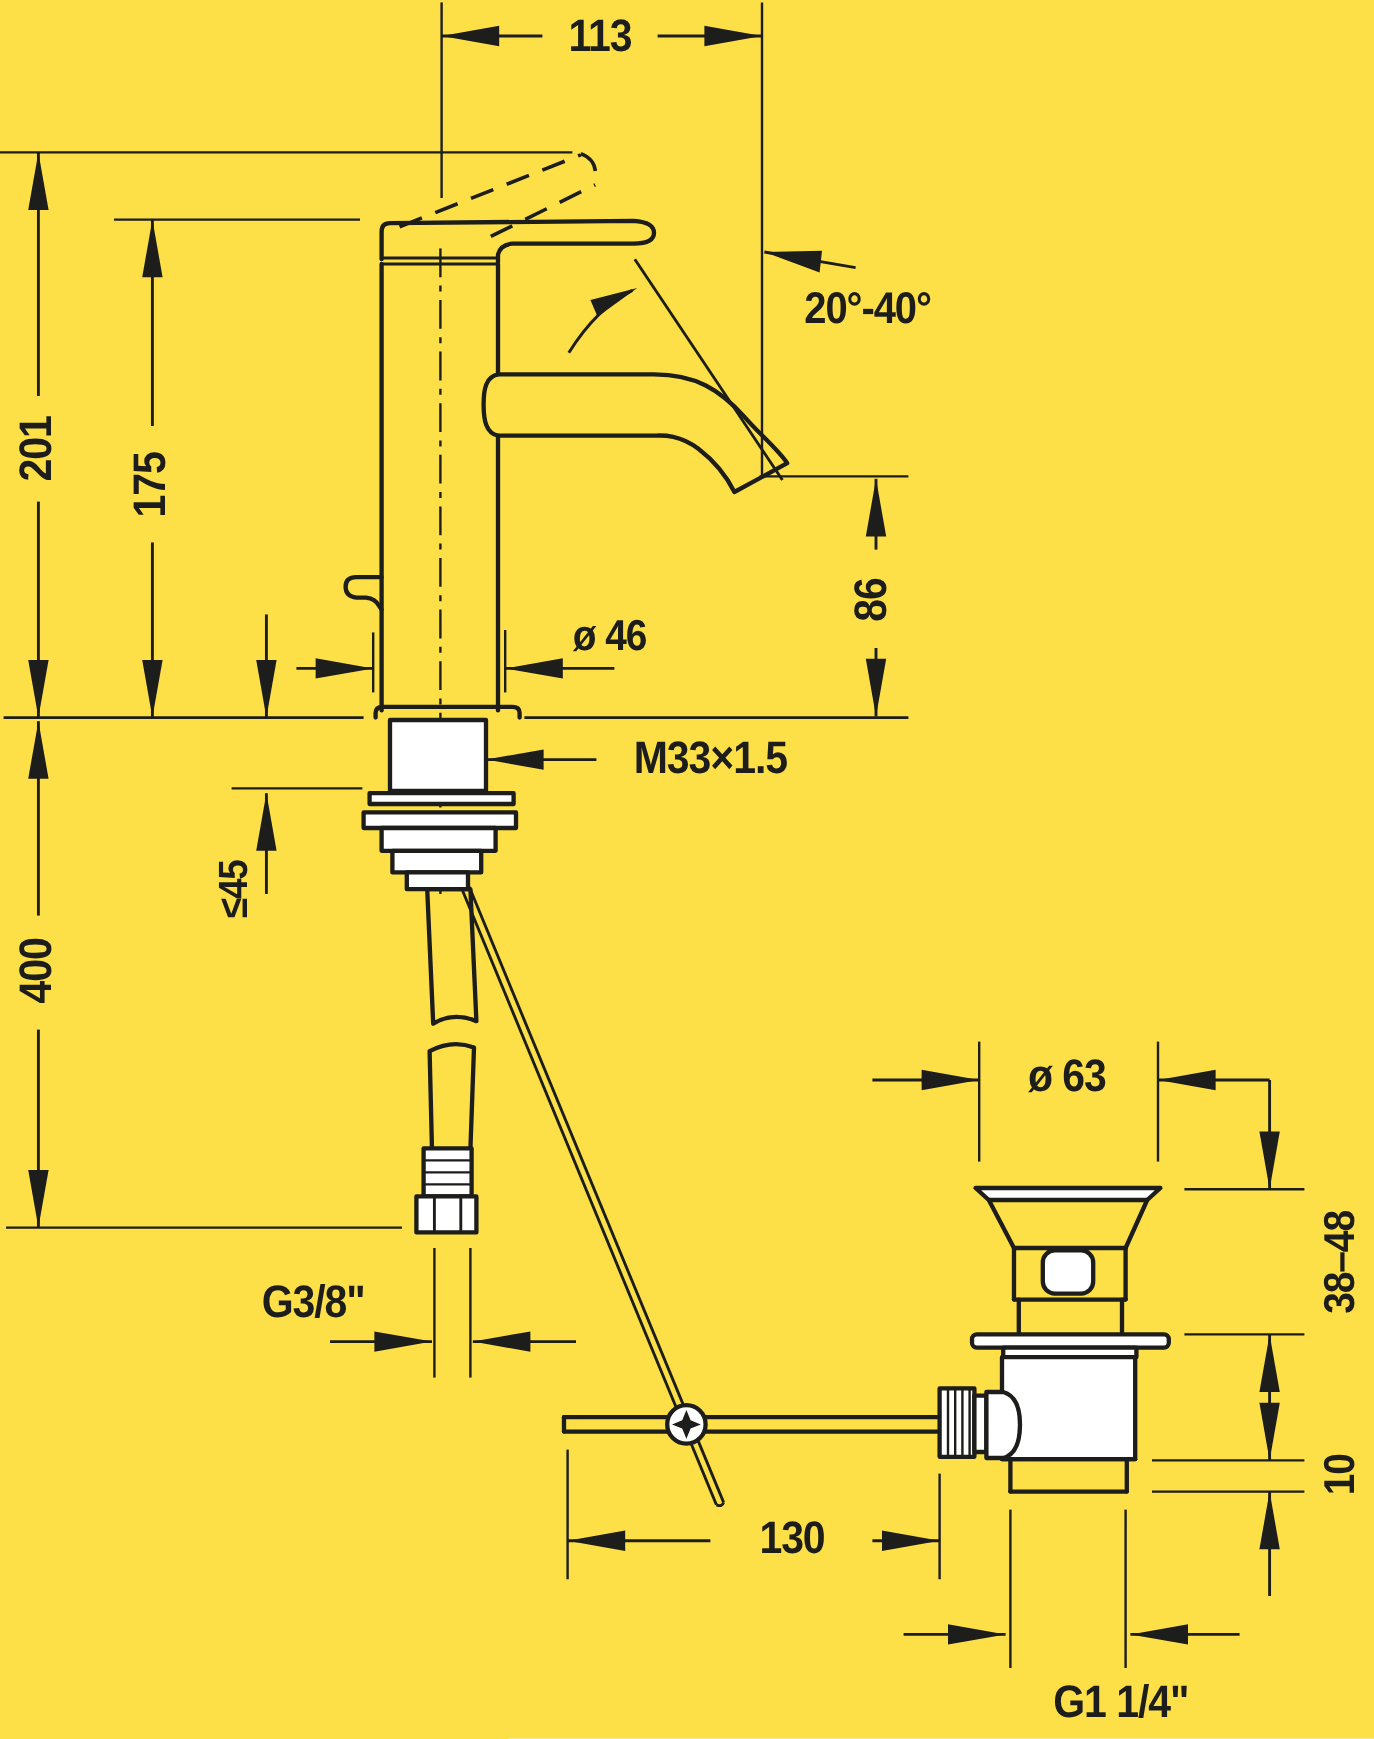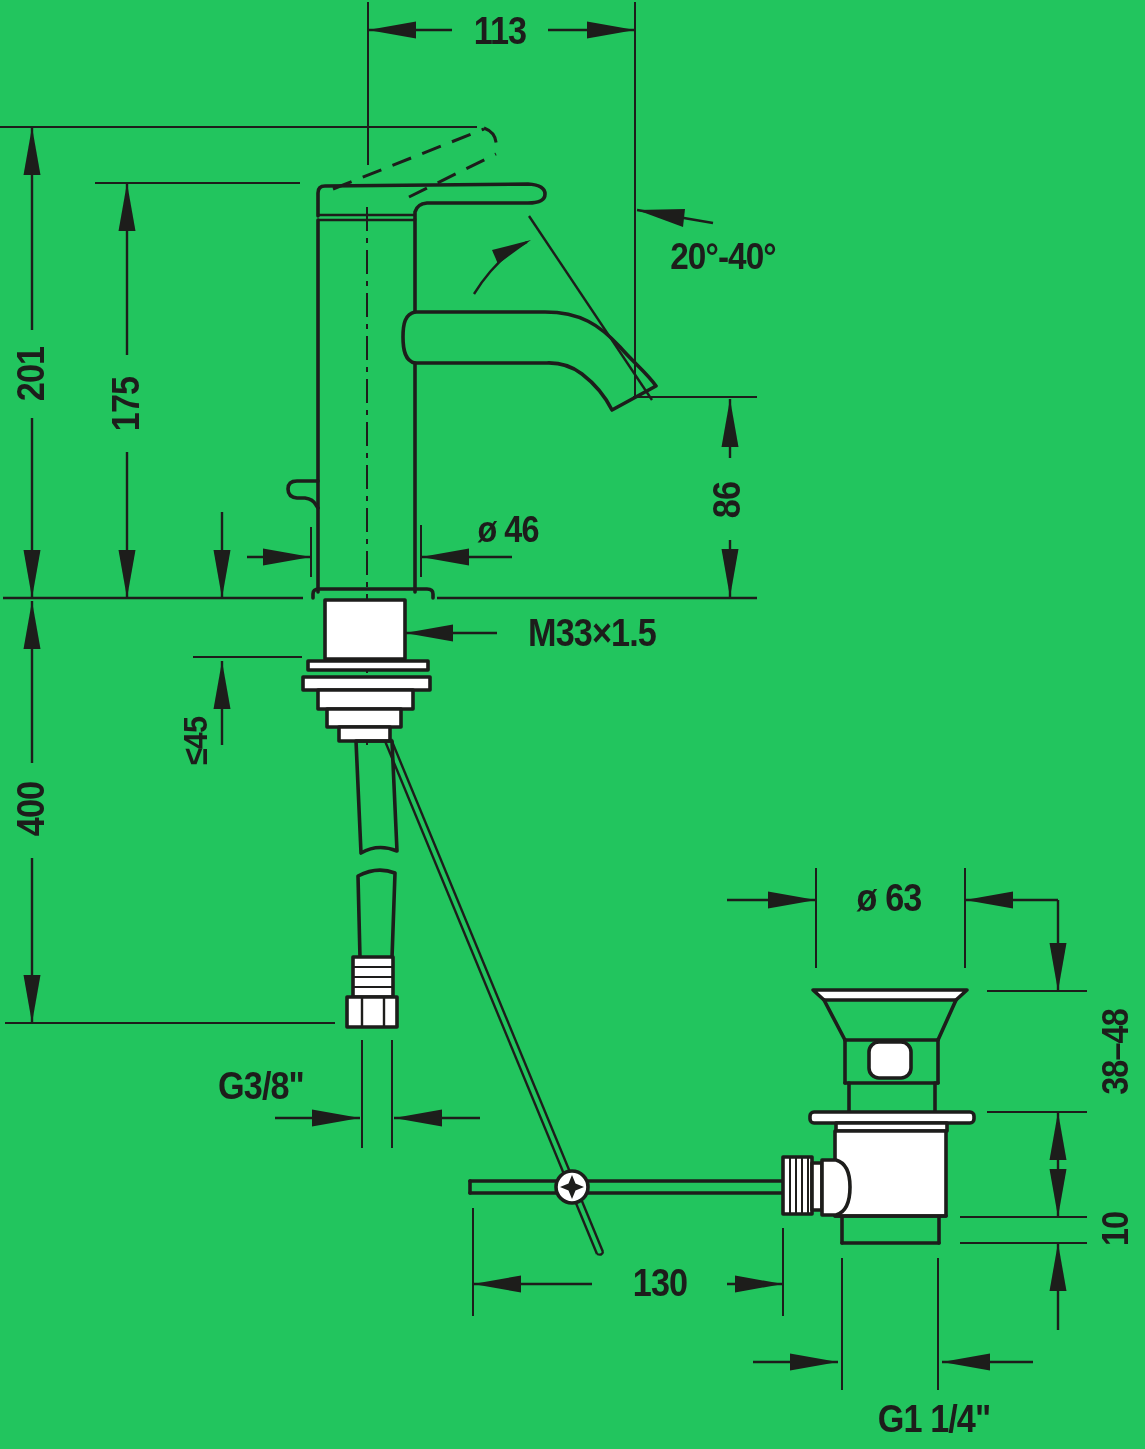--- a/index.html
+++ b/index.html
@@ -1,16 +1,16 @@
 <!DOCTYPE html>
 <html><head>
 <meta charset="utf-8">
 <style>
   html,body{margin:0;padding:0;background:#ffffff;}
-  .stage{position:relative;width:1145px;height:1449px;background:#22c55e;overflow:hidden;
+  .stage{position:relative;width:1145px;height:1449px;background:#fde047;overflow:hidden;
          font-family:"Liberation Sans",sans-serif;}
   .stage svg{position:absolute;left:0;top:0;}
   
   .o{stroke:#1d1d1b;stroke-width:3.6;fill:none;stroke-linejoin:round;stroke-linecap:round;}
   .ow{stroke:#1d1d1b;stroke-width:3.6;fill:#ffffff;stroke-linejoin:round;}
   .m{stroke:#1d1d1b;stroke-width:2.4;fill:none;}
   .t{stroke:#1d1d1b;stroke-width:2;fill:none;}
   .arr{fill:#1d1d1b;stroke:none;}
   .dash{stroke:#1d1d1b;stroke-width:3;fill:none;stroke-dasharray:20 12;}
   .cl{stroke:#1d1d1b;stroke-width:2;fill:none;stroke-dasharray:24 7 5 7;}

